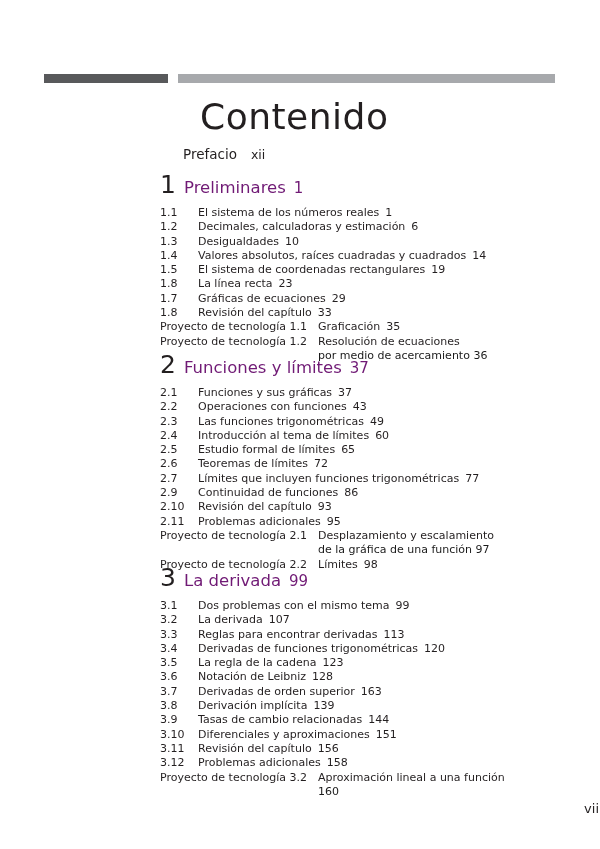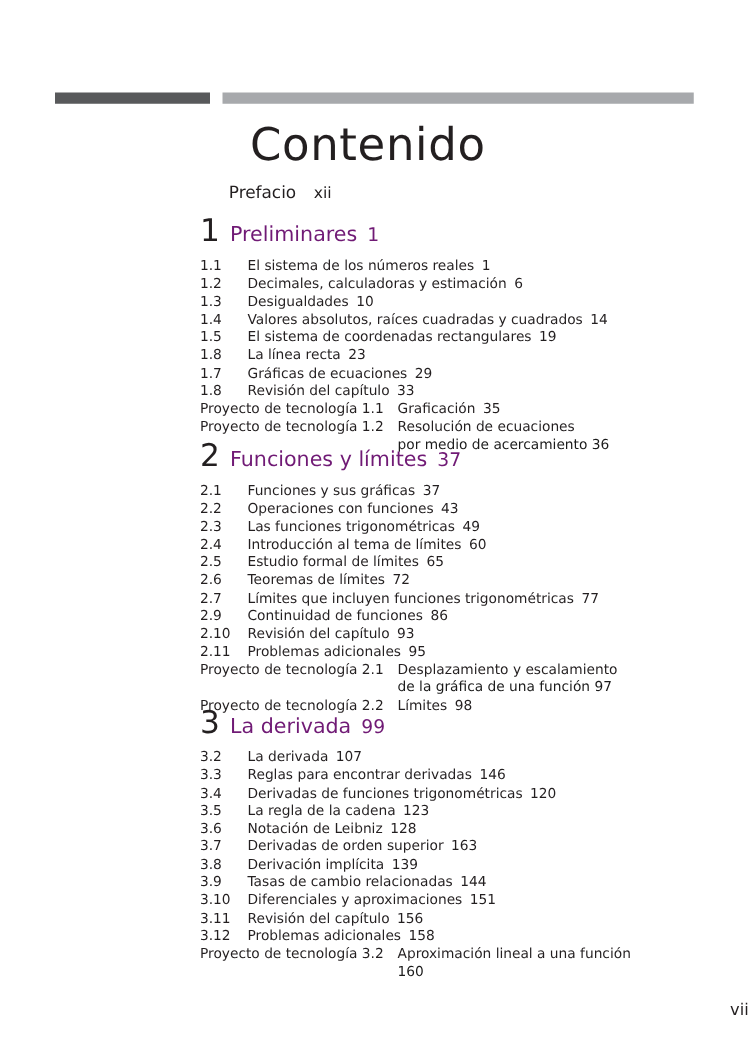--- a/index.html
+++ b/index.html
@@ -274,26 +274,30 @@
 
   <div class="chapter" style="top:565px;">
     <div class="chapter-head">
       <div class="chapter-num">3</div>
       <div class="chapter-title">
         <span>La derivada</span><span class="pg">99</span>
       </div>
     </div>
     <div class="entries">
       <div class="entry">
+        <span class="num">3.1</span>
+        <span class="txt"><span>Dos problemas con el mismo tema</span><span class="pg">99</span></span>
+      </div>
+      <div class="entry">
         <span class="num">3.2</span>
         <span class="txt"><span>La derivada</span><span class="pg">107</span></span>
       </div>
       <div class="entry">
         <span class="num">3.3</span>
-        <span class="txt"><span>Reglas para encontrar derivadas</span><span class="pg">146</span></span>
+        <span class="txt"><span>Reglas para encontrar derivadas</span><span class="pg">113</span></span>
       </div>
       <div class="entry">
         <span class="num">3.4</span>
         <span class="txt"><span>Derivadas de funciones trigonométricas</span><span class="pg">120</span></span>
       </div>
       <div class="entry">
         <span class="num">3.5</span>
         <span class="txt"><span>La regla de la cadena</span><span class="pg">123</span></span>
       </div>
       <div class="entry">

